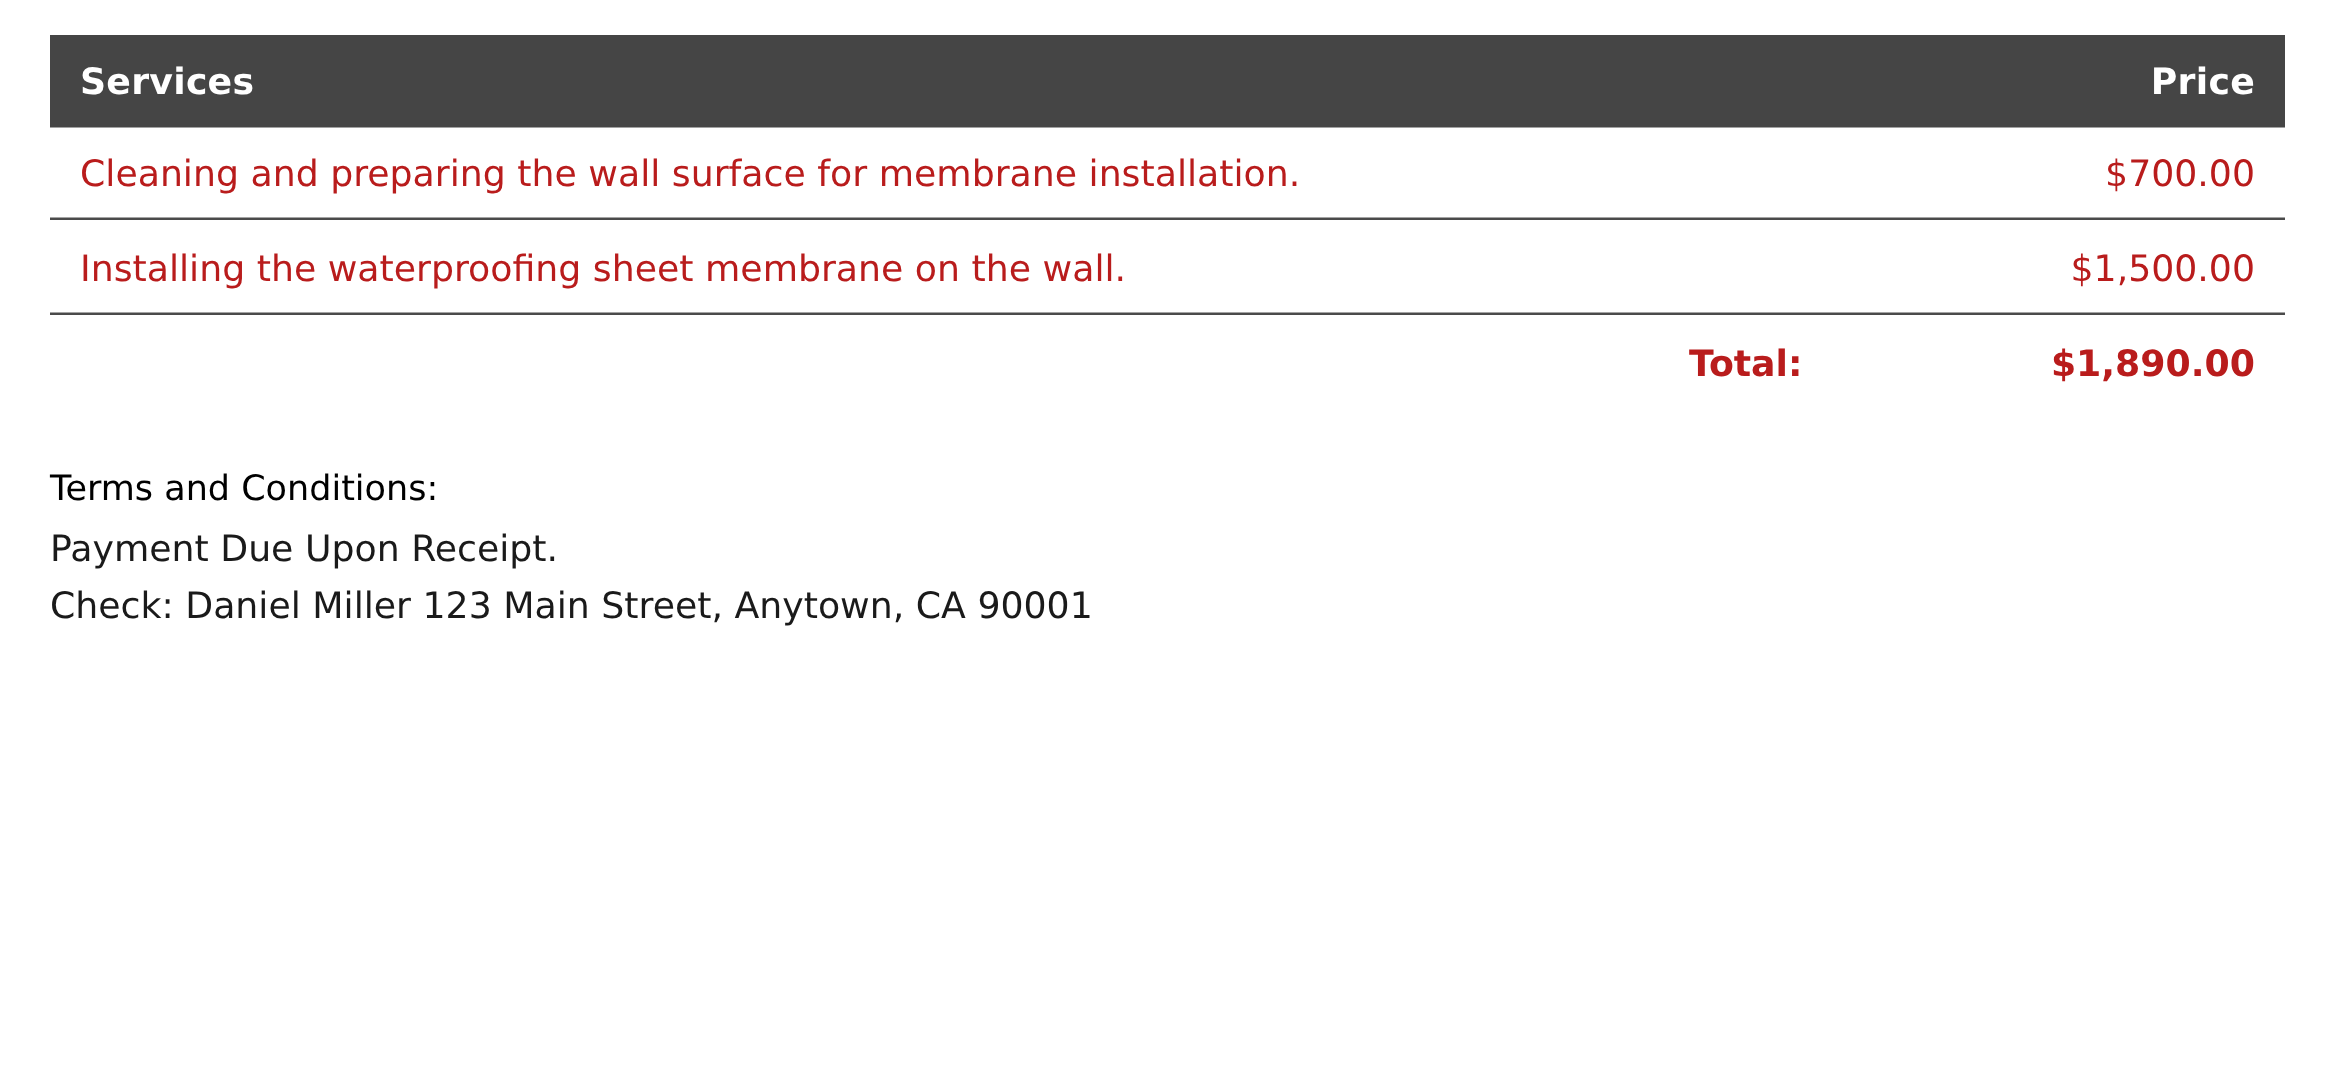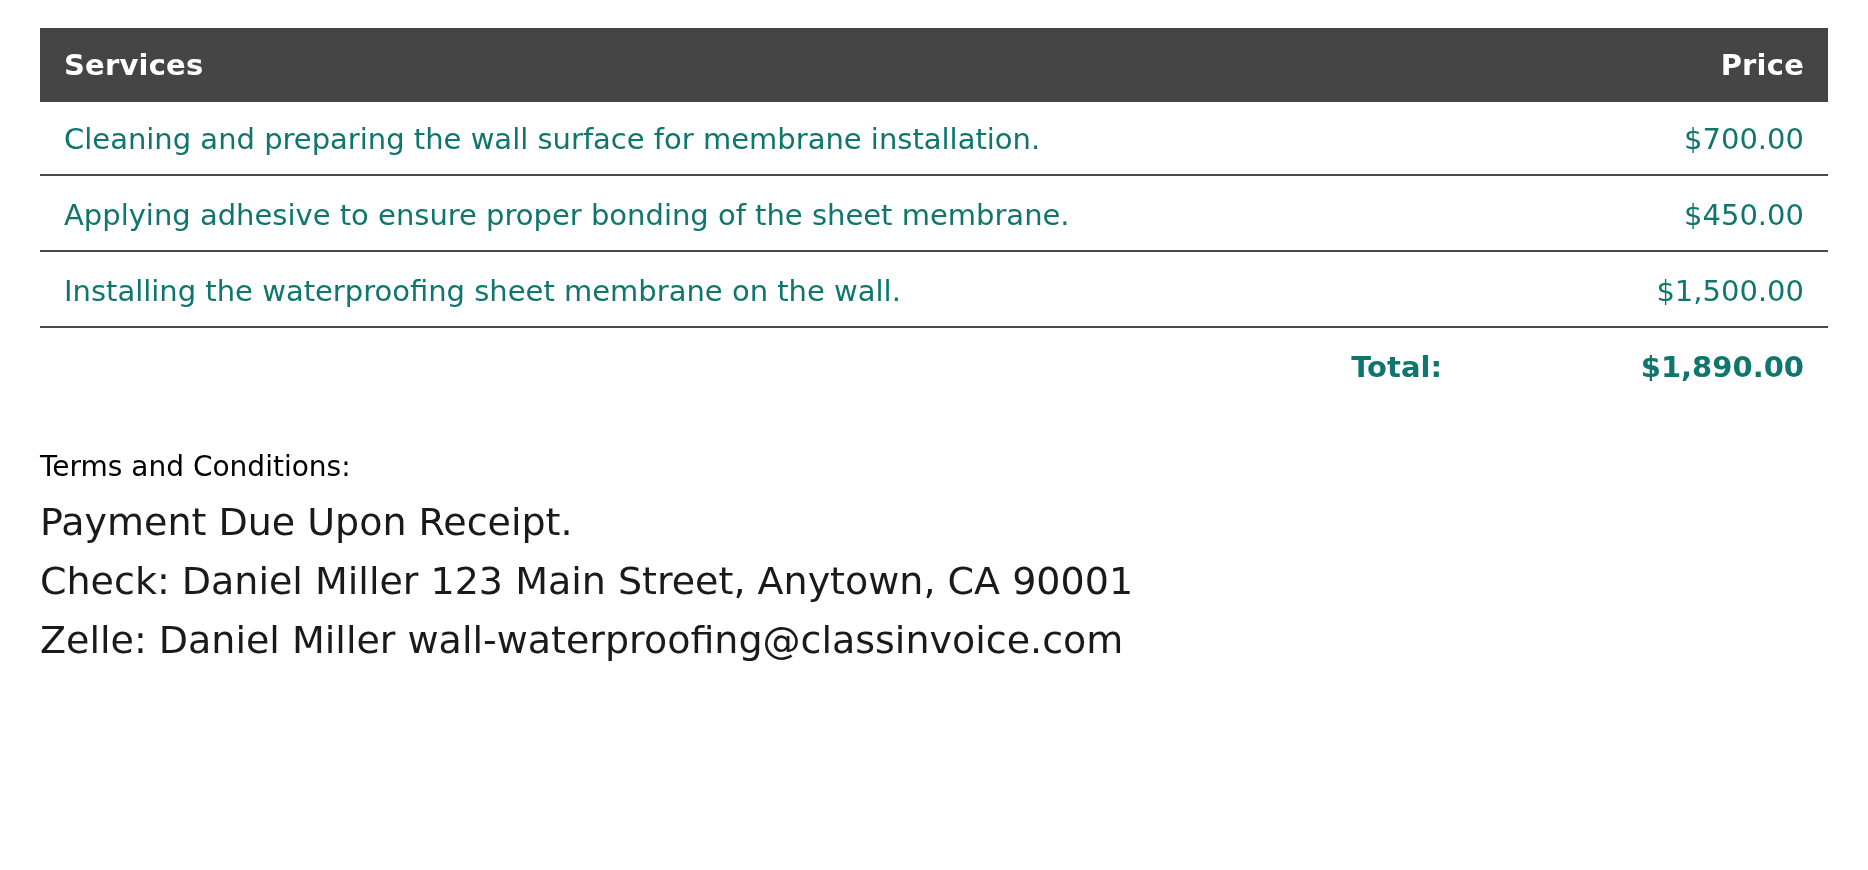--- a/index.html
+++ b/index.html
@@ -35,21 +35,21 @@
   }
   table.services thead th.price-col {
     text-align: right;
     margin-top: 42px;
   }
   table.services tbody td {
     font-size: 29px;
     padding: 22px 24px 18px 24px;
     border-bottom: 2px solid #4a4a4a;
     vertical-align: middle;
-    color: #0f766e;
+    color: #b91c1c;
   }
   table.services tbody td.price-cell {
     text-align: right;
     white-space: nowrap;
   }
   table.services tbody tr:first-child td {
     padding-top: 20px;
   }
   .total-row td {
     border-bottom: none !important;
@@ -68,21 +68,21 @@
   .terms {
     margin-top: 48px;
     padding-left: 0;
   }
   .terms-title {
     font-size: 28px;
     color: #000000;
     margin-bottom: 10px;
   }
   .terms-line {
-    font-size: 38px;
+    font-size: 29px;
     color: #1a1a1a;
     line-height: 1.55;
   }
 </style>
 </head>
 <body>
 
 <div class="invoice">
 
   <table class="services">
@@ -91,34 +91,29 @@
         <th class="service-col">Services</th>
         <th class="price-col" style="width:320px;">Price</th>
       </tr>
     </thead>
     <tbody>
       <tr>
         <td class="service-cell">Cleaning and preparing the wall surface for membrane installation.</td>
         <td class="price-cell">$700.00</td>
       </tr>
       <tr>
-        <td class="service-cell">Applying adhesive to ensure proper bonding of the sheet membrane.</td>
-        <td class="price-cell">$450.00</td>
-      </tr>
-      <tr>
         <td class="service-cell">Installing the waterproofing sheet membrane on the wall.</td>
         <td class="price-cell">$1,500.00</td>
       </tr>
       <tr class="total-row">
         <td class="total-label">Total:</td>
         <td class="total-value">$1,890.00</td>
       </tr>
     </tbody>
   </table>
 
   <div class="terms">
     <div class="terms-title">Terms and Conditions:</div>
     <div class="terms-line">Payment Due Upon Receipt.</div>
     <div class="terms-line">Check: Daniel Miller 123 Main Street, Anytown, CA 90001</div>
-    <div class="terms-line">Zelle: Daniel Miller wall-waterproofing@classinvoice.com</div>
   </div>
 
 </div>
 
 </body></html>

